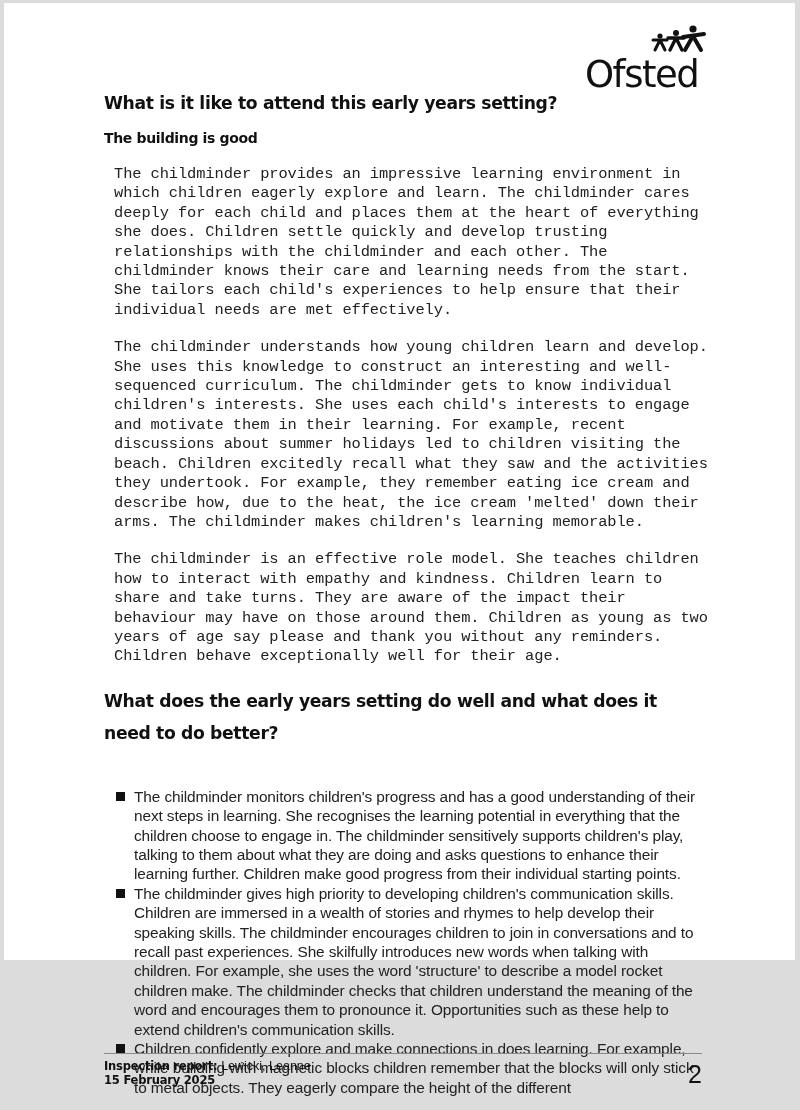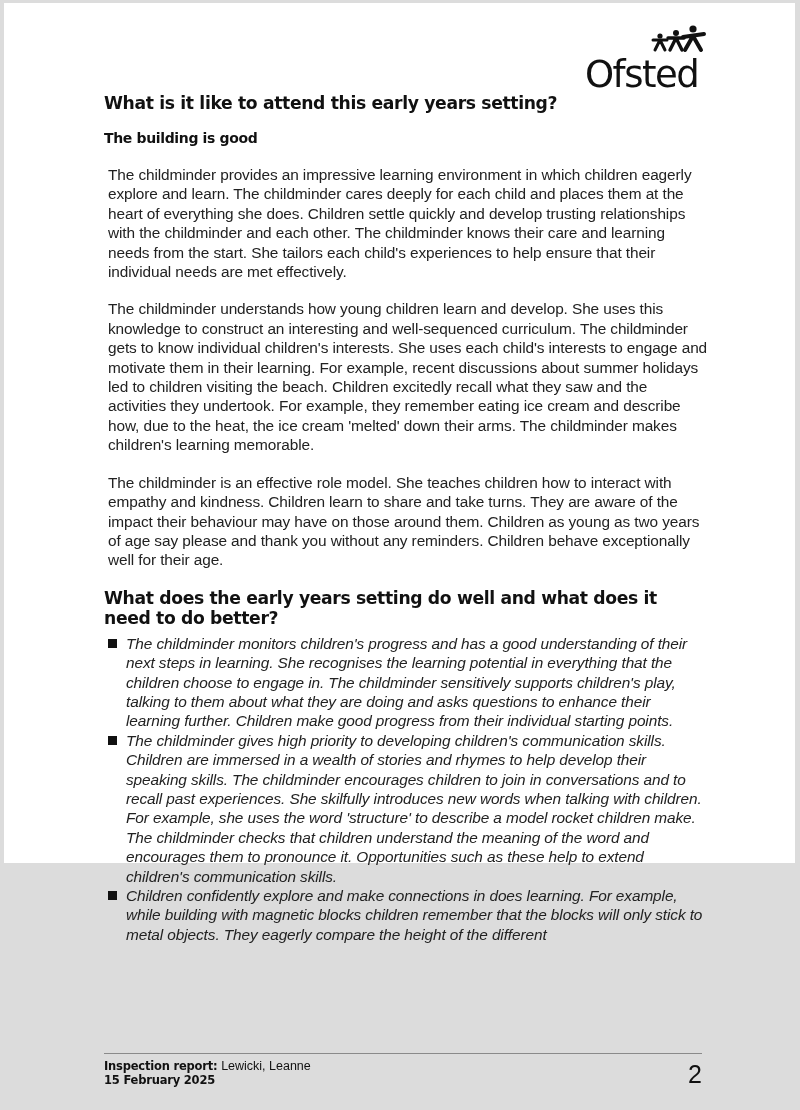--- a/index.html
+++ b/index.html
@@ -13,21 +13,21 @@
       overflow: hidden;
       position: relative;
       font-family: "DejaVu Sans", sans-serif;
       color: #1a1a1a;
     }
     .page {
       position: absolute;
       left: 4px;
       top: 3px;
       width: 791px;
-      height: 860px;
+      height: 957px;
       background: #ffffff;
     }
     .logo {
       position: absolute;
       left: 580px;
       top: 22px;
       width: 125px;
       height: 70px;
     }
     .logo svg { display: block; }
@@ -49,37 +49,36 @@
     h2 {
       font-family: "DejaVu Sans", sans-serif;
       font-weight: bold;
       font-size: 14px;
       line-height: 20px;
       margin: 0 0 17px 0;
       letter-spacing: -0.35px;
       color: #111;
     }
     p {
-      font-family: Liberation Sans, sans-serif;
+      font-family: Liberation Mono, monospace;
       font-size: 15.4px;
       line-height: 19.4px;
-      margin: 0 0 18px 4px;
+      margin: 0 0 18px 10px;
       letter-spacing: -0.1px;
       color: #222;
     }
     .h1-second {
       margin-top: 4px;
-      margin-bottom: 6px;
-      line-height: 20px;
+      margin-bottom: 38px;
+      line-height: 32px;
     }
     ul.bullets {
       list-style: none;
-      margin: 0;
+      margin: 8px;
       padding: 0;
-      font-style: italic;
     }
     ul.bullets li {
       position: relative;
       padding-left: 22px;
       font-family: "Liberation Sans", sans-serif;
       font-size: 15.4px;
       line-height: 19.4px;
       letter-spacing: -0.1px;
       color: #222;
       margin: 0;

